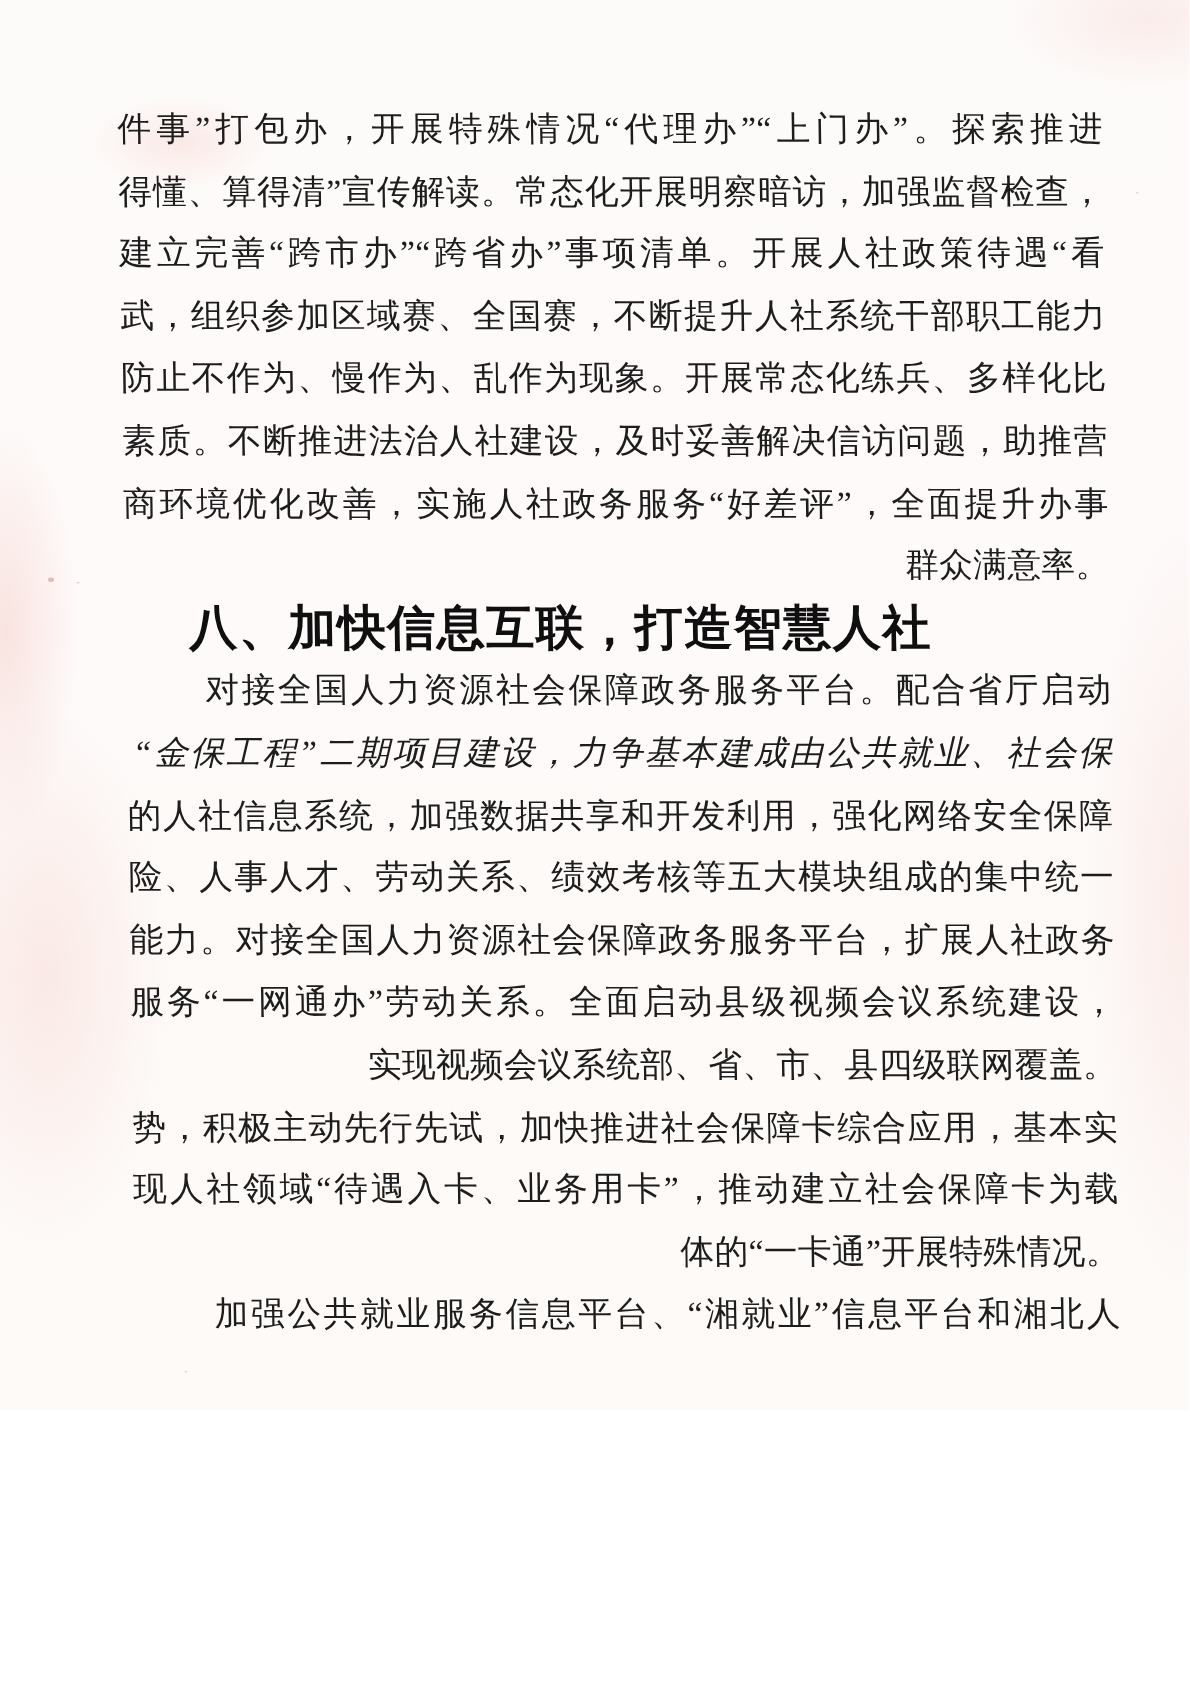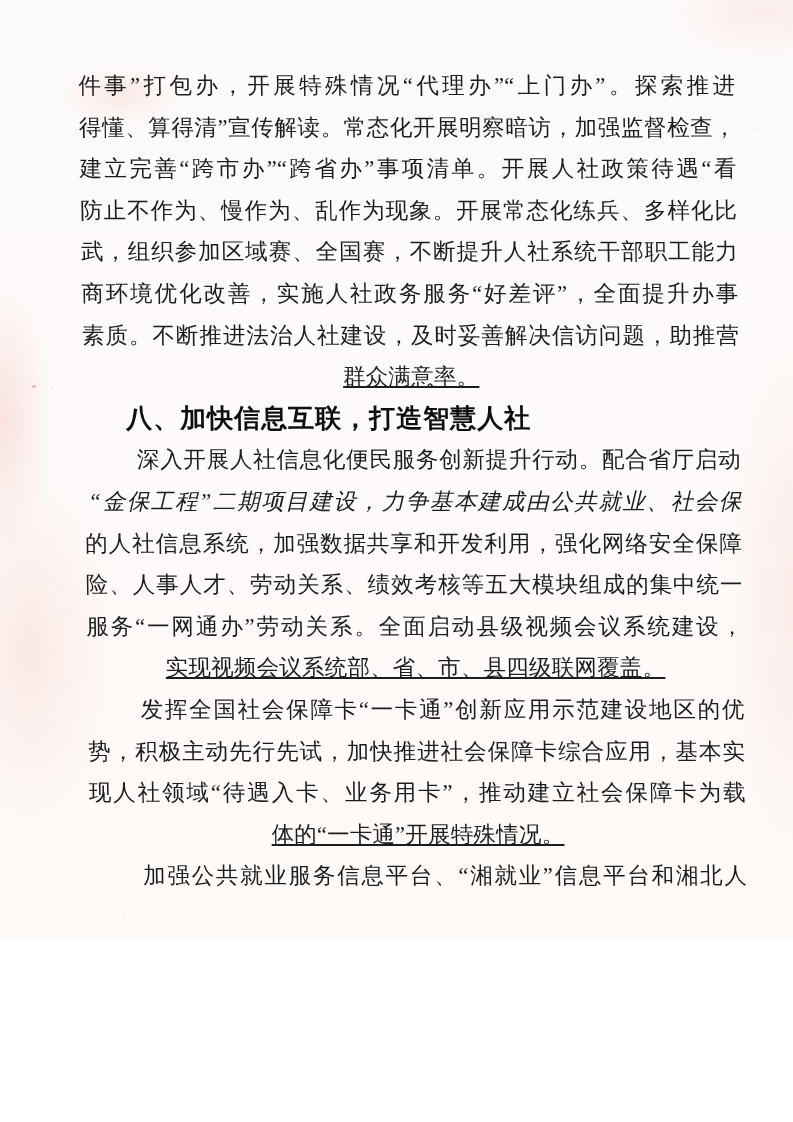--- a/index.html
+++ b/index.html
@@ -51,29 +51,28 @@
     line-height: 41.6px;
     font-size: 22.5px;
     letter-spacing: 0.2px;
   }
   .l-full {
     text-align: justify;
     text-align-last: justify;
     text-justify: inter-character;
   }
   .l-end {
-    text-align: center;
-    text-decoration: underline;
+    text-align: right;
   }
   .l-indent { text-indent: 53px; }
   .l-quote  { text-indent: 4px; font-style: italic; }
   .l-heading {
     font-family: Liberation Sans, sans-serif;
     font-weight: 700;
-    font-size: 26px;
+    font-size: 32px;
     color: #0f0f0f;
     text-indent: 43px;
     letter-spacing: 1px;
   }
   .page-number {
     position: absolute;
     left: 92px;
     top: 1023px;
     font-size: 16px;
     line-height: 24px;
@@ -85,33 +84,33 @@
 </head>
 <body>
 
 <div class="page">
   <div class="speck"></div>
 
   <div class="text-block">
       <div class="line l-full">件事”打包办，开展特殊情况“代理办”“上门办”。探索推进</div>
       <div class="line l-full">得懂、算得清”宣传解读。常态化开展明察暗访，加强监督检查，</div>
       <div class="line l-full">建立完善“跨市办”“跨省办”事项清单。开展人社政策待遇“看</div>
+      <div class="line l-full">武，组织参加区域赛、全国赛，不断提升人社系统干部职工能力</div>
       <div class="line l-full">防止不作为、慢作为、乱作为现象。开展常态化练兵、多样化比</div>
-      <div class="line l-full">武，组织参加区域赛、全国赛，不断提升人社系统干部职工能力</div>
+      <div class="line l-full">素质。不断推进法治人社建设，及时妥善解决信访问题，助推营</div>
       <div class="line l-full">商环境优化改善，实施人社政务服务“好差评”，全面提升办事</div>
-      <div class="line l-full">素质。不断推进法治人社建设，及时妥善解决信访问题，助推营</div>
       <div class="line l-end">群众满意率。</div>
       <div class="line l-heading">八、加快信息互联，打造智慧人社</div>
-      <div class="line l-indent l-full">深入开展人社信息化便民服务创新提升行动。配合省厅启动</div>
+      <div class="line l-indent l-full">对接全国人力资源社会保障政务服务平台。配合省厅启动</div>
       <div class="line l-quote l-full">“金保工程”二期项目建设，力争基本建成由公共就业、社会保</div>
       <div class="line l-full">的人社信息系统，加强数据共享和开发利用，强化网络安全保障</div>
       <div class="line l-full">险、人事人才、劳动关系、绩效考核等五大模块组成的集中统一</div>
+      <div class="line l-full">能力。对接全国人力资源社会保障政务服务平台，扩展人社政务</div>
       <div class="line l-full">服务“一网通办”劳动关系。全面启动县级视频会议系统建设，</div>
       <div class="line l-end">实现视频会议系统部、省、市、县四级联网覆盖。</div>
-      <div class="line l-indent l-full">发挥全国社会保障卡“一卡通”创新应用示范建设地区的优</div>
       <div class="line l-full">势，积极主动先行先试，加快推进社会保障卡综合应用，基本实</div>
       <div class="line l-full">现人社领域“待遇入卡、业务用卡”，推动建立社会保障卡为载</div>
       <div class="line l-end">体的“一卡通”开展特殊情况。</div>
       <div class="line l-indent l-full">加强公共就业服务信息平台、“湘就业”信息平台和湘北人</div>
     </div>
 
   <div class="page-number">— 12 —</div>
 </div>
 
 </body></html>

